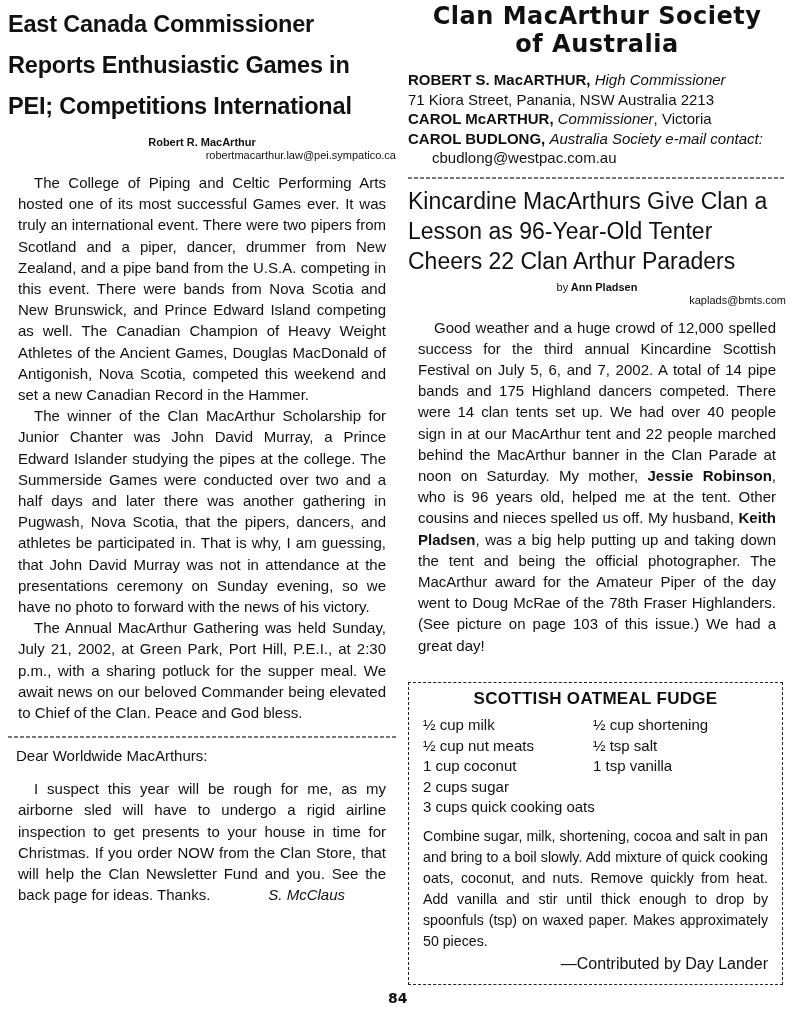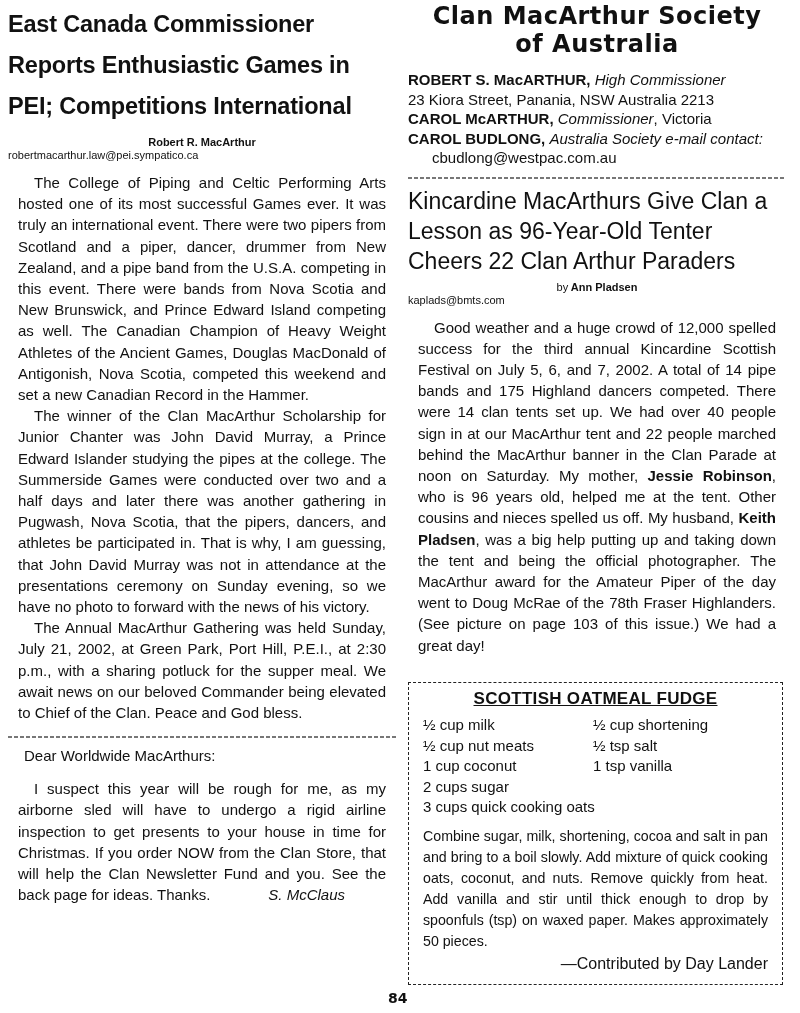--- a/index.html
+++ b/index.html
@@ -3,38 +3,38 @@
 <meta charset="utf-8">
 <style>
   html, body { margin: 0; padding: 0; background: #fff; }
   body { width: 800px; height: 1013px; position: relative; overflow: hidden; color: #111;
          font-family: "Liberation Sans", sans-serif; }
   .col { position: absolute; top: 0; }
   .left { left: 8px; width: 388px; }
   .right { left: 408px; width: 378px; }
   .headline { font-size: 23.5px; line-height: 41px; margin: 4px 0 8px 0; font-weight: bold; letter-spacing: -0.2px; }
   .byline { text-align: center; font-size: 11px; font-weight: bold; line-height: 14px; }
-  .email { text-align: left; font-size: 11px; line-height: 13px; }
+  .email { text-align: right; font-size: 11px; line-height: 13px; }
   .body { font-size: 15px; line-height: 21.2px; text-align: justify; margin: 10px; }
   .body p { margin: 0; text-indent: 16px; }
   .wavy { height: 8px; margin: 6px 0 4px 0;
           background: repeating-linear-gradient(90deg, #777 0 4px, transparent 4px 6px);
           transform: scaleY(0.25); }
-  .salutation { font-size: 15px; line-height: 21px; margin: 0 0 12px 16px; }
+  .salutation { font-size: 15px; line-height: 21px; margin: 0 0 12px 8px; }
   .sig { font-style: italic; margin-left: 58px; }
   .society-title { text-align: center; font-size: 24px; font-weight: bold; line-height: 28px; margin: 2px 0 12px 0;
                    font-family: "DejaVu Sans", sans-serif; letter-spacing: 0.5px; }
   .contact { font-size: 15px; line-height: 19.5px; }
   .contact b { font-weight: bold; }
   .contact i { font-style: italic; }
   .contact .indent { padding-left: 24px; }
   .headline-r { font-size: 23px; line-height: 30px; margin: 2px 0 2px 0; font-weight: normal; }
   .recipe { position: absolute; left: 408px; top: 682px; width: 375px; height: 303px;
             border: 1.5px dashed #222; box-sizing: border-box; padding: 4px 14px 4px 14px; }
-  .recipe-title { text-align: center; font-weight: bold; font-size: 17px; margin: 2px 0 6px 0; letter-spacing: 0.3px; text-decoration: underline; }
+  .recipe-title { text-align: center; font-weight: bold; font-size: 17px; margin: 2px 0 6px 0; letter-spacing: 0.3px; }
   .ing { display: grid; grid-template-columns: 170px 1fr; font-size: 15px; line-height: 20.5px; }
   .ing div { white-space: nowrap; }
   .recipe-body { font-size: 14.2px; line-height: 21px; margin-top: 8px; text-align: justify; }
   .credit { text-align: right; font-size: 16px; margin-top: 3px; }
   .pagenum { position: absolute; left: 388px; top: 990px; font-weight: bold; font-size: 14px; font-family: "DejaVu Sans", sans-serif; }
   .bold { font-weight: bold; }
 </style>
 </head>
 <body>
 
@@ -54,21 +54,21 @@
   </div>
 </div>
 
 <div class="col right">
   <div class="society-title">
     <div>Clan MacArthur Society</div>
     <div>of Australia</div>
   </div>
   <div class="contact">
     <div><b>ROBERT S. MacARTHUR,</b> <i>High Commissioner</i></div>
-    <div>23 Kiora Street, Panania, NSW Australia 2213</div>
+    <div>71 Kiora Street, Panania, NSW Australia 2213</div>
     <div><b>CAROL McARTHUR,</b> <i>Commissioner</i><span>, Victoria</span></div>
     <div><b>CAROL BUDLONG,</b> <i>Australia Society e-mail contact:</i></div>
     <div class="indent">cbudlong@westpac.com.au</div>
   </div>
   <div class="wavy"></div>
   <h2 class="headline-r">Kincardine MacArthurs Give Clan a Lesson as 96-Year-Old Tenter Cheers 22 Clan Arthur Paraders</h2>
   <div class="byline" style="margin-top:4px;"><span style="font-weight:normal">by</span> <span>Ann Pladsen</span></div>
   <div class="email">kaplads@bmts.com</div>
   <div class="body" style="margin-top:10px;">
     <p><span>Good weather and a huge crowd of 12,000 spelled success for the third annual Kincardine Scottish Festival on July 5, 6, and 7, 2002.  A total of 14 pipe bands and 175 Highland dancers competed.  There were 14 clan tents set up.  We had over 40 people sign in at our MacArthur tent and 22 people marched behind the MacArthur banner in the Clan Parade at noon on Saturday. My mother, </span><span class="bold">Jessie Robinson</span><span>, who is 96 years old, helped me at the tent.  Other cousins and nieces spelled us off.  My husband, </span><span class="bold">Keith Pladsen</span><span>, was a big help putting up and taking down the tent and being the official photographer.  The MacArthur award for the Amateur Piper of the day went to Doug McRae of the 78th Fraser Highlanders.  (See picture on page 103 of this issue.)  We had a great day!</span></p>

